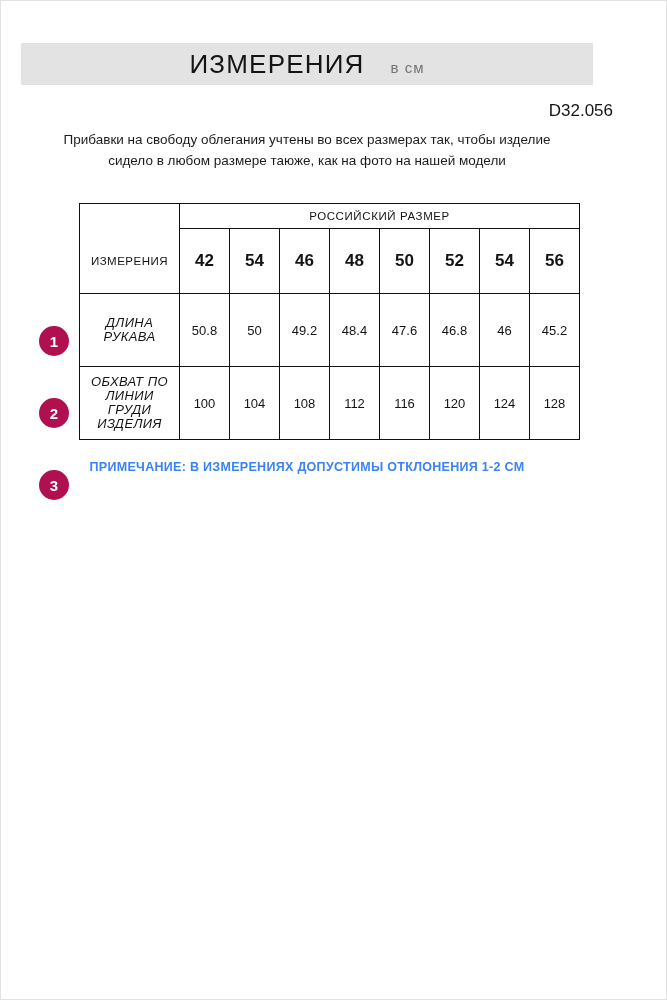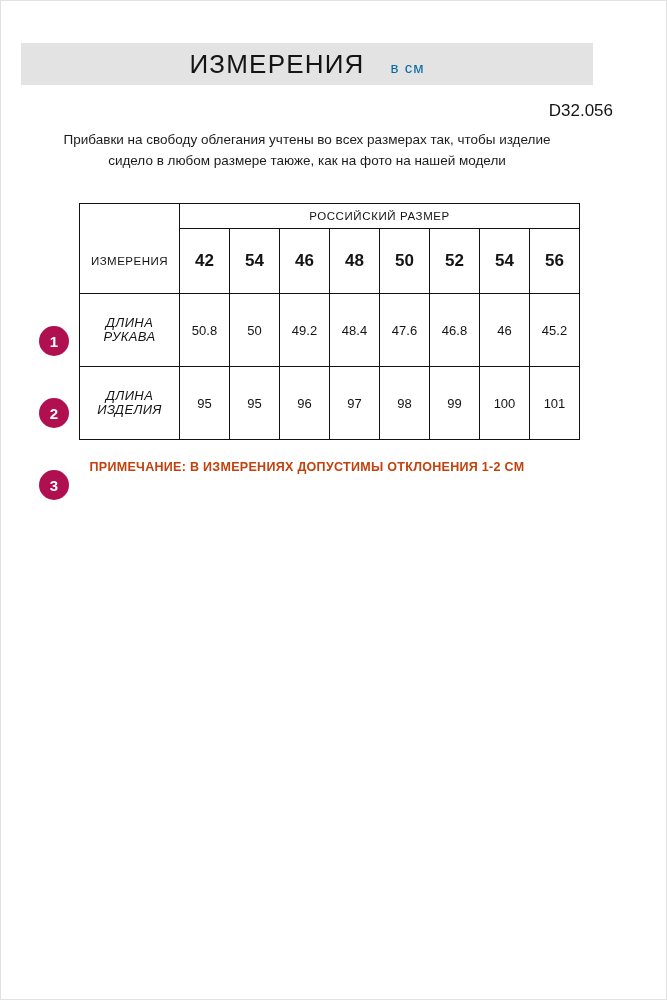--- a/index.html
+++ b/index.html
@@ -50,21 +50,21 @@
   }
   .header-word-2 {
     font-size: 26px;
     letter-spacing: 1.2px;
     font-weight: 700;
     color: #141414;
   }
   .header-unit {
     font-size: 15px;
     letter-spacing: 1px;
-    color: #0369a1;
+    color: #737373;
     padding-top: 6px;
   }
 
   
   .article-code {
     text-align: right;
     font-size: 17px;
     margin-top: 16px;
     color: #141414;
     margin-left: 36px;
@@ -157,21 +157,21 @@
   .bullet-2 { top: 195px; }
   .bullet-3 { top: 267px; }
 
   
   .footer-note {
     margin: 20px auto 4px auto;
     text-align: center;
     font-size: 12.5px;
     font-weight: 700;
     letter-spacing: 0.3px;
-    color: #c2410c;
+    color: #3b82f6;
   }
 </style>
 </head>
 <body>
 
 <div class="page">
   <div class="content">
 
     <div class="header-band">
       <span class="header-word-1">ИЗМЕРЕНИЯ</span>
@@ -223,29 +223,29 @@
             <td class="value">50.8</td>
             <td class="value">50</td>
             <td class="value">49.2</td>
             <td class="value">48.4</td>
             <td class="value">47.6</td>
             <td class="value">46.8</td>
             <td class="value">46</td>
             <td class="value">45.2</td>
           </tr>
           <tr>
-            <td class="rowlabel">ДЛИНА ИЗДЕЛИЯ</td>
-            <td class="value">95</td>
-            <td class="value">95</td>
-            <td class="value">96</td>
-            <td class="value">97</td>
-            <td class="value">98</td>
-            <td class="value">99</td>
+            <td class="rowlabel">ОБХВАТ ПО ЛИНИИ ГРУДИ ИЗДЕЛИЯ</td>
             <td class="value">100</td>
-            <td class="value">101</td>
+            <td class="value">104</td>
+            <td class="value">108</td>
+            <td class="value">112</td>
+            <td class="value">116</td>
+            <td class="value">120</td>
+            <td class="value">124</td>
+            <td class="value">128</td>
           </tr>
         </tbody>
       </table>
     </div>
 
     <div class="footer-note">ПРИМЕЧАНИЕ: В ИЗМЕРЕНИЯХ ДОПУСТИМЫ ОТКЛОНЕНИЯ 1-2 СМ</div>
 
   </div>
 </div>
 

